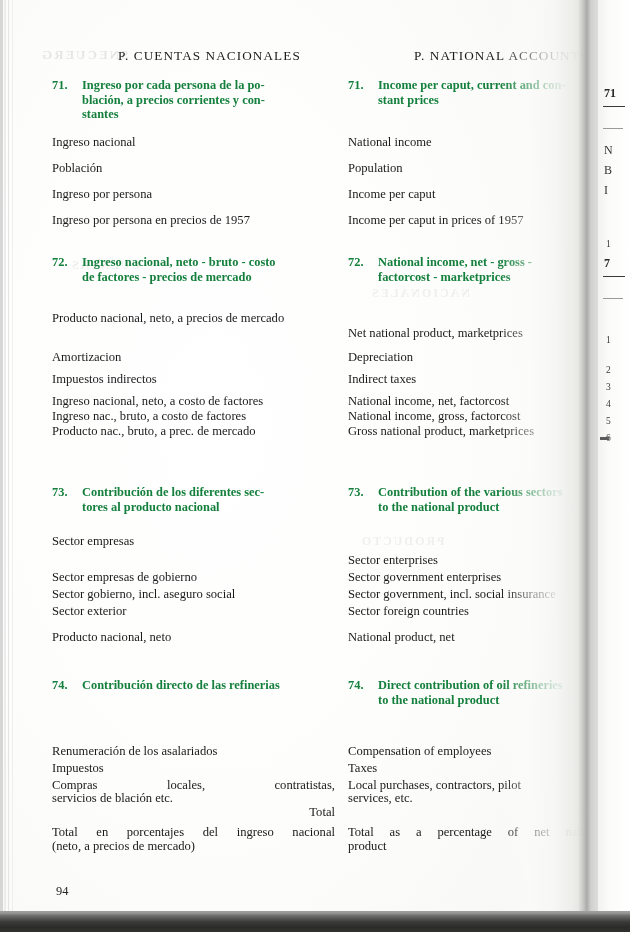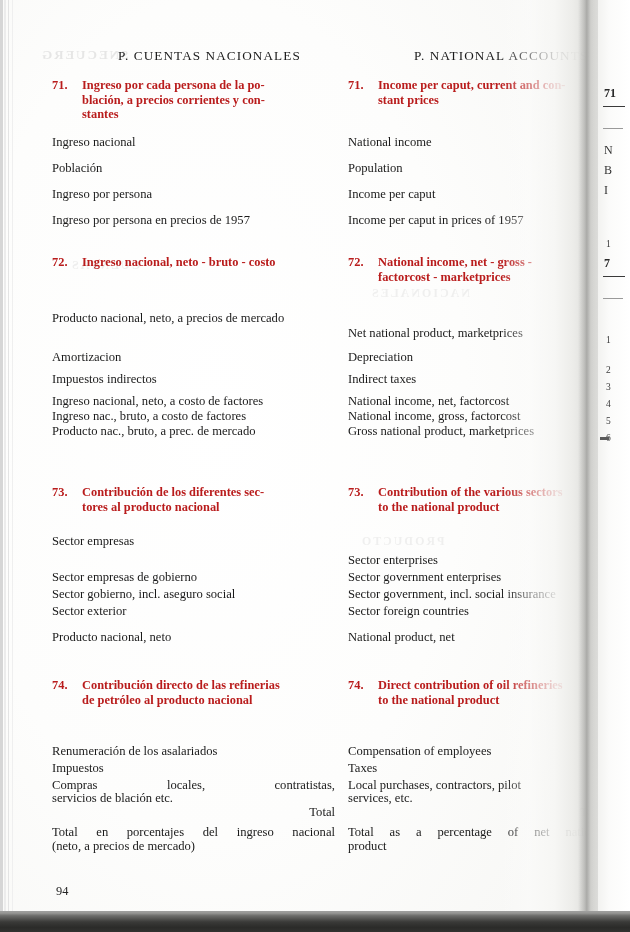--- a/index.html
+++ b/index.html
@@ -182,21 +182,21 @@
     position: absolute;
     left: 0;
     width: 100%;
   }
 
   .sec-title {
     position: relative;
     font-weight: bold;
     font-size: 12.4px;
     line-height: 14.6px;
-    color: #b91c1c;
+    color: #15803d;
     padding-left: 30px;
     text-align: justify;
     text-justify: inter-word;
   }
   .sec-title .num {
     position: absolute;
     left: 0; top: 0;
     font-weight: bold;
   }
   .sec-title .ttl { display: block; }
@@ -270,20 +270,21 @@
       </div>
       <div class="line" style="top:135px;">Ingreso nacional</div>
       <div class="line" style="top:161px;">Población</div>
       <div class="line" style="top:187px;">Ingreso por persona</div>
       <div class="line" style="top:213px;">Ingreso por persona en precios de 1957</div>
 
       <div class="sec" style="top:255px;">
         <div class="sec-title">
           <span class="num">72.</span>
           <span class="ttl j">Ingreso nacional, neto - bruto - costo</span>
+          <span class="ttl-last">de factores - precios de mercado</span>
         </div>
       </div>
       <div class="line wrap2" style="top:312px; text-align:justify;">Producto nacional, neto, a precios de mercado</div>
       <div class="line" style="top:350px;">Amortizacion</div>
       <div class="line" style="top:372px;">Impuestos indirectos</div>
       <div class="line" style="top:394px;">Ingreso nacional, neto, a costo de factores</div>
       <div class="line" style="top:409px;">Ingreso nac., bruto, a costo de factores</div>
       <div class="line" style="top:424px;">Producto nac., bruto, a prec. de mercado</div>
 
       <div class="sec" style="top:485px;">
@@ -296,21 +297,20 @@
       <div class="line" style="top:534px;">Sector empresas</div>
       <div class="line" style="top:570px;">Sector empresas de gobierno</div>
       <div class="line" style="top:587px;">Sector gobierno, incl. aseguro social</div>
       <div class="line" style="top:604px;">Sector exterior</div>
       <div class="line" style="top:630px;">Producto nacional, neto</div>
 
       <div class="sec" style="top:678px;">
         <div class="sec-title">
           <span class="num">74.</span>
           <span class="ttl">Contribución directo de las refinerias</span>
-          <span class="ttl-last">de petróleo al producto nacional</span>
         </div>
       </div>
       <div class="line" style="top:744px;">Renumeración de los asalariados</div>
       <div class="line" style="top:761px;">Impuestos</div>
       <div class="line just" style="top:778px;">
         <span class="j">Compras locales, contratistas,</span>
       </div>
       <div class="line" style="top:791px;">servicios de blación etc.</div>
       <div class="line right" style="top:805px;">Total</div>
       <div class="line just" style="top:825px;">

